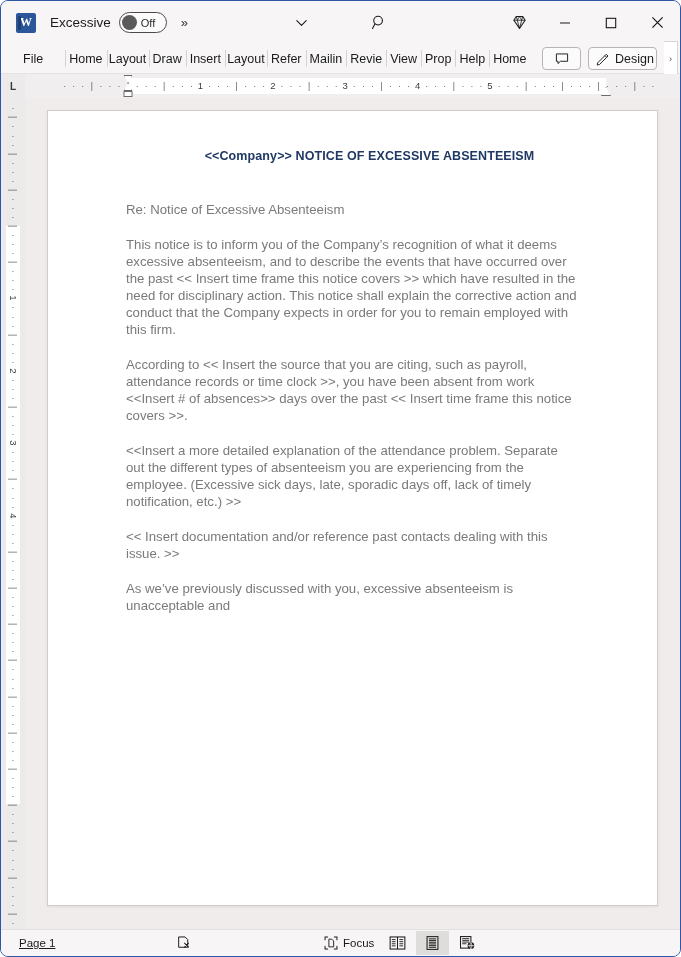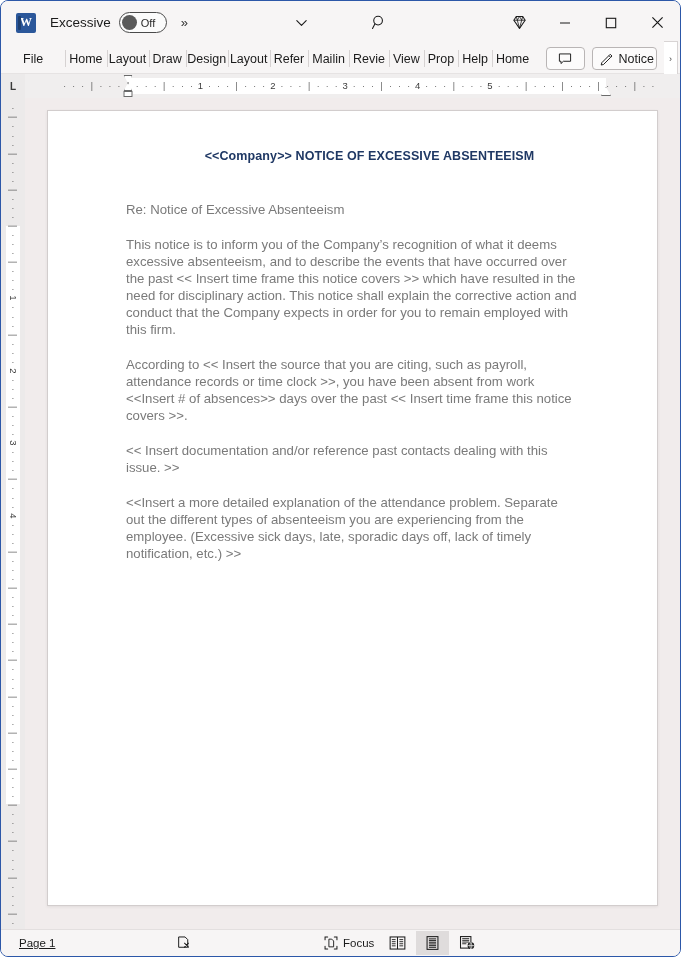--- a/index.html
+++ b/index.html
@@ -323,21 +323,21 @@
           </svg>
       </div>
     </div>
   </div>
 
   <div class="ribbon">
     <div class="tab file">File</div>
     <div class="tab wide">Home</div>
     <div class="tab wide">Layout</div>
     <div class="tab wide">Draw</div>
-    <div class="tab wide">Design</div>
+    <div class="tab wide">Insert</div>
     <div class="tab wide">Layout</div>
     <div class="tab wide">Refer</div>
     <div class="tab wide">Mailin</div>
     <div class="tab wide">Revie</div>
     <div class="tab wide">View</div>
     <div class="tab wide">Prop</div>
     <div class="tab wide">Help</div>
     <div class="tab wide">Home</div>
 
     <div class="ribbon-right">
@@ -348,21 +348,21 @@
             </svg>
         </span>
       </div>
       <div class="pill editing">
         <span>
           <svg width="14" height="14" viewBox="0 0 16 16">
               <path d="M2 12.3l8.2-8.2 2 2-8.2 8.2-2.6.6.6-2.6Z" stroke="#1b1b1b" stroke-width="1.1" fill="none" stroke-linejoin="round"></path>
               <path d="M10.2 4.1l1.5-1.5 2 2-1.5 1.5" stroke="#1b1b1b" stroke-width="1.1" fill="none" stroke-linejoin="round"></path>
             </svg>
         </span>
-        <span>Notice</span>
+        <span>Design</span>
       </div>
       <div class="ov-chev">›</div>
     </div>
   </div>
 
   <div class="hruler">
     <div class="tabstop">L</div>
     <div class="hr-track">
       <div class="hr-white"></div>
       <div class="hr-ticks" id="hticks">
@@ -538,22 +538,23 @@
         </div>
     </div>
 
     <div class="canvas">
       <div class="page">
         <div class="doc-body">
           <div class="doc-title">&lt;&lt;Company&gt;&gt; NOTICE OF EXCESSIVE ABSENTEEISM</div>
           <p class="doc-p">Re: Notice of Excessive Absenteeism</p>
           <p class="doc-p">This notice is to inform you of the Company’s recognition of what it deems excessive absenteeism, and to describe the events that have occurred over the past &lt;&lt; Insert time frame this notice covers &gt;&gt; which have resulted in the need for disciplinary action. This notice shall explain the corrective action and conduct that the Company expects in order for you to remain employed with this firm.</p>
           <p class="doc-p">According to &lt;&lt; Insert the source that you are citing, such as payroll, attendance records or time clock &gt;&gt;, you have been absent from work &lt;&lt;Insert # of absences&gt;&gt; days over the past &lt;&lt; Insert time frame this notice covers &gt;&gt;.</p>
+          <p class="doc-p">&lt;&lt;Insert a more detailed explanation of the attendance problem. Separate out the different types of absenteeism you are experiencing from the employee. (Excessive sick days, late, sporadic days off, lack of timely notification, etc.) &gt;&gt;</p>
           <p class="doc-p">&lt;&lt; Insert documentation and/or reference past contacts dealing with this issue. &gt;&gt;</p>
-          <p class="doc-p">&lt;&lt;Insert a more detailed explanation of the attendance problem. Separate out the different types of absenteeism you are experiencing from the employee. (Excessive sick days, late, sporadic days off, lack of timely notification, etc.) &gt;&gt;</p>
+          <p class="doc-p">As we’ve previously discussed with you, excessive absenteeism is unacceptable and</p>
         </div>
       </div>
     </div>
   </div>
 
   <div class="statusbar">
     <div class="sb-item sb-page">
       <span>Page 1</span>
     </div>
     <div class="sb-item sb-proof">

